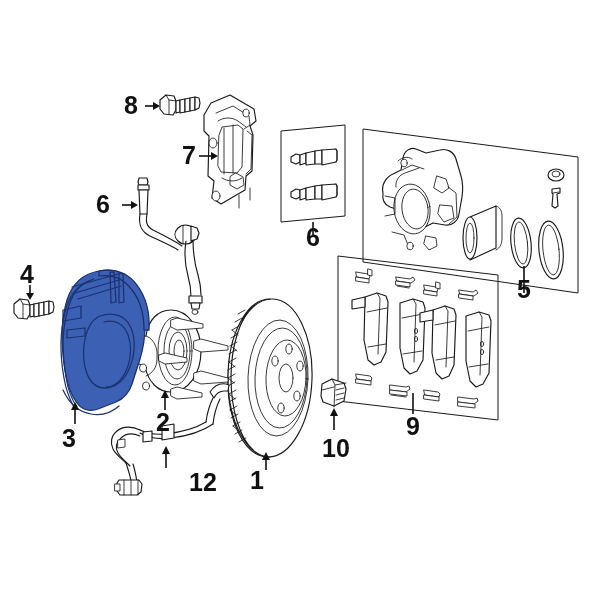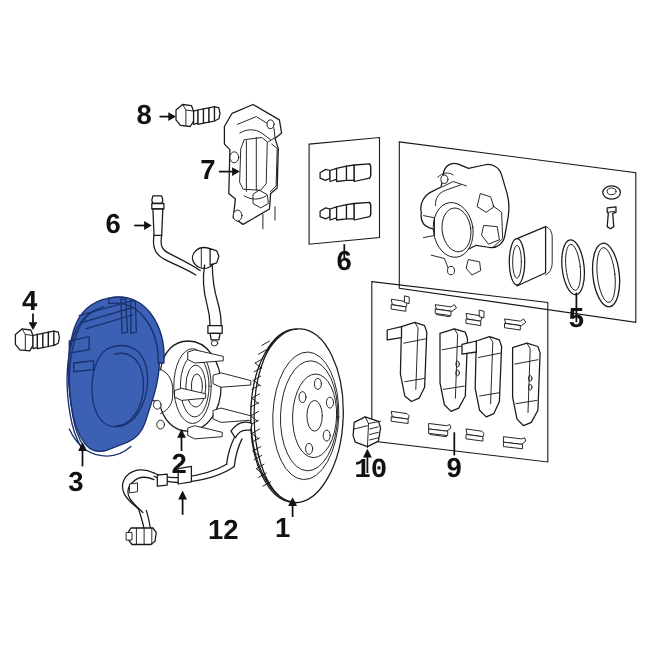--- a/index.html
+++ b/index.html
@@ -541,19 +541,19 @@
   <div class="callout-num" style="left:517px; top:277px;">5</div>
 
   <div class="callout-num" style="left:306px; top:225px;">6</div>
 
   <div class="callout-num" style="left:182px; top:143px;">7</div>
 
   <div class="callout-num" style="left:124px; top:93px;">8</div>
 
   <div class="callout-num" style="left:406px; top:414px;">9</div>
 
-  <div class="callout-num" style="left:322px; top:415px;font-family:Liberation Mono, monospace;">10</div>
+  <div class="callout-num" style="left:322px; top:436px;">10</div>
 
   <div class="callout-num" style="left:96px; top:192px;">6</div>
 
   <div class="callout-num" style="left:153px; top:470px;margin-left:36px;">12</div>
 
 </div>
 
 </body></html>

